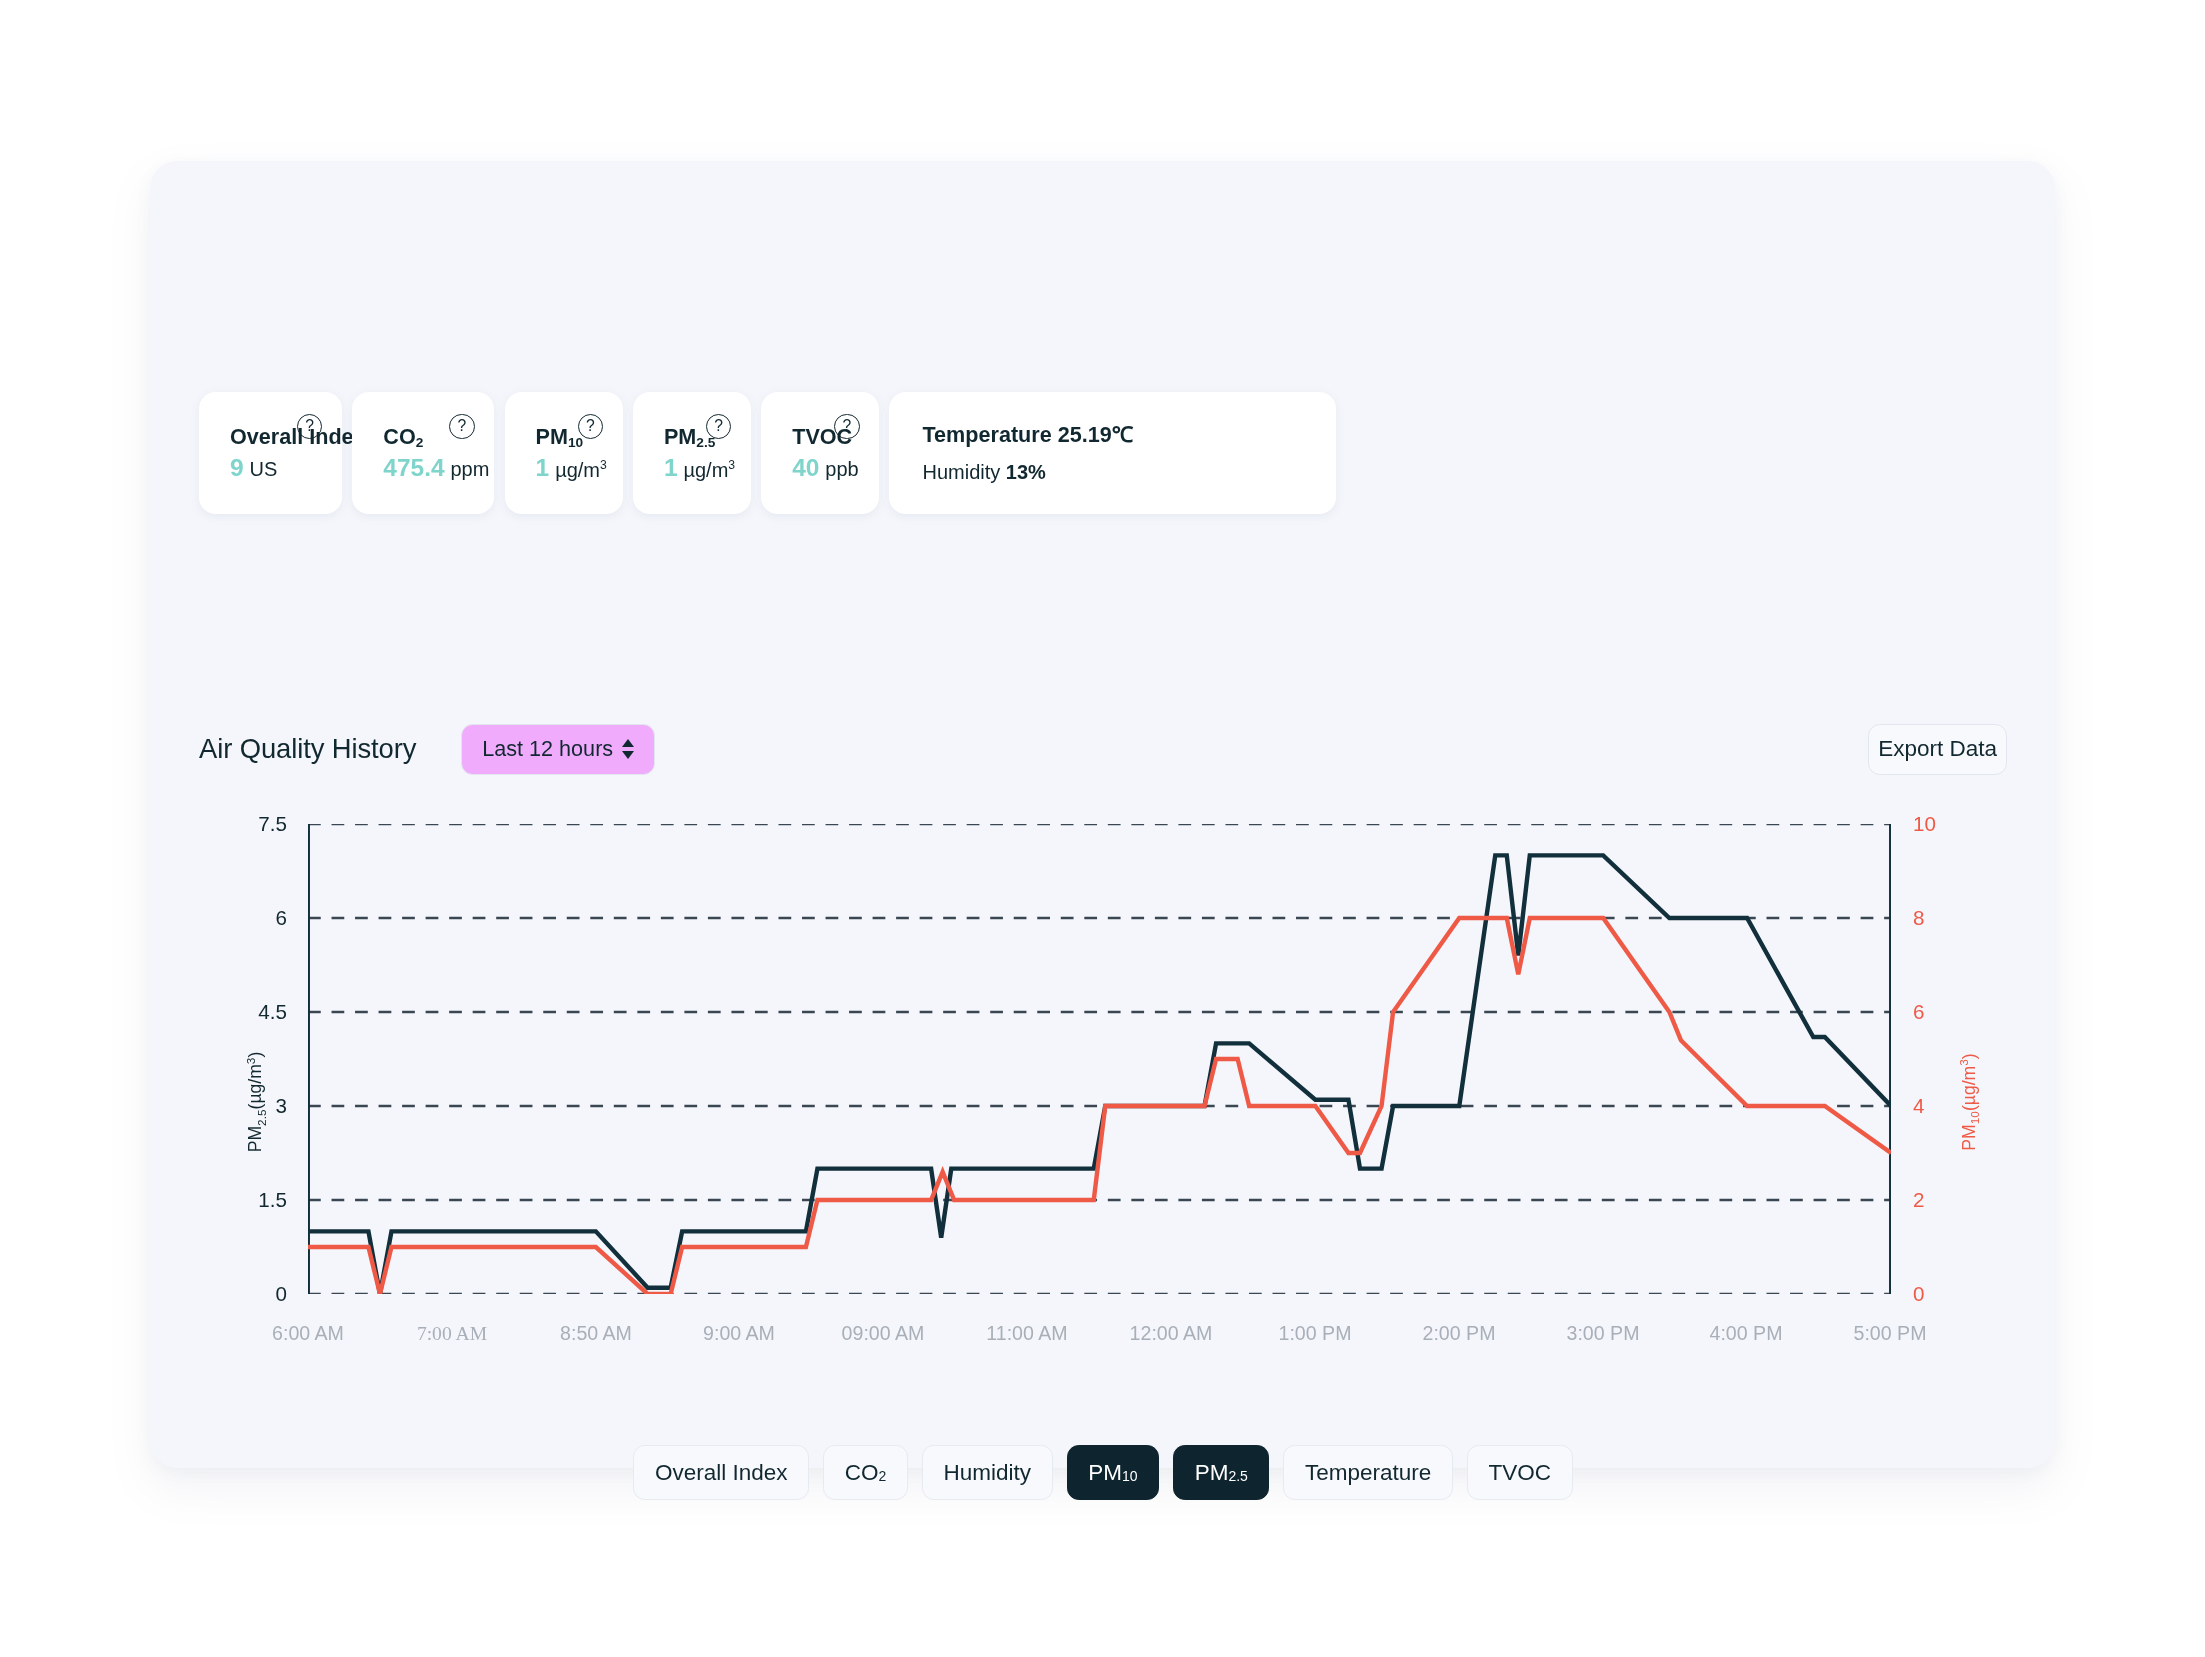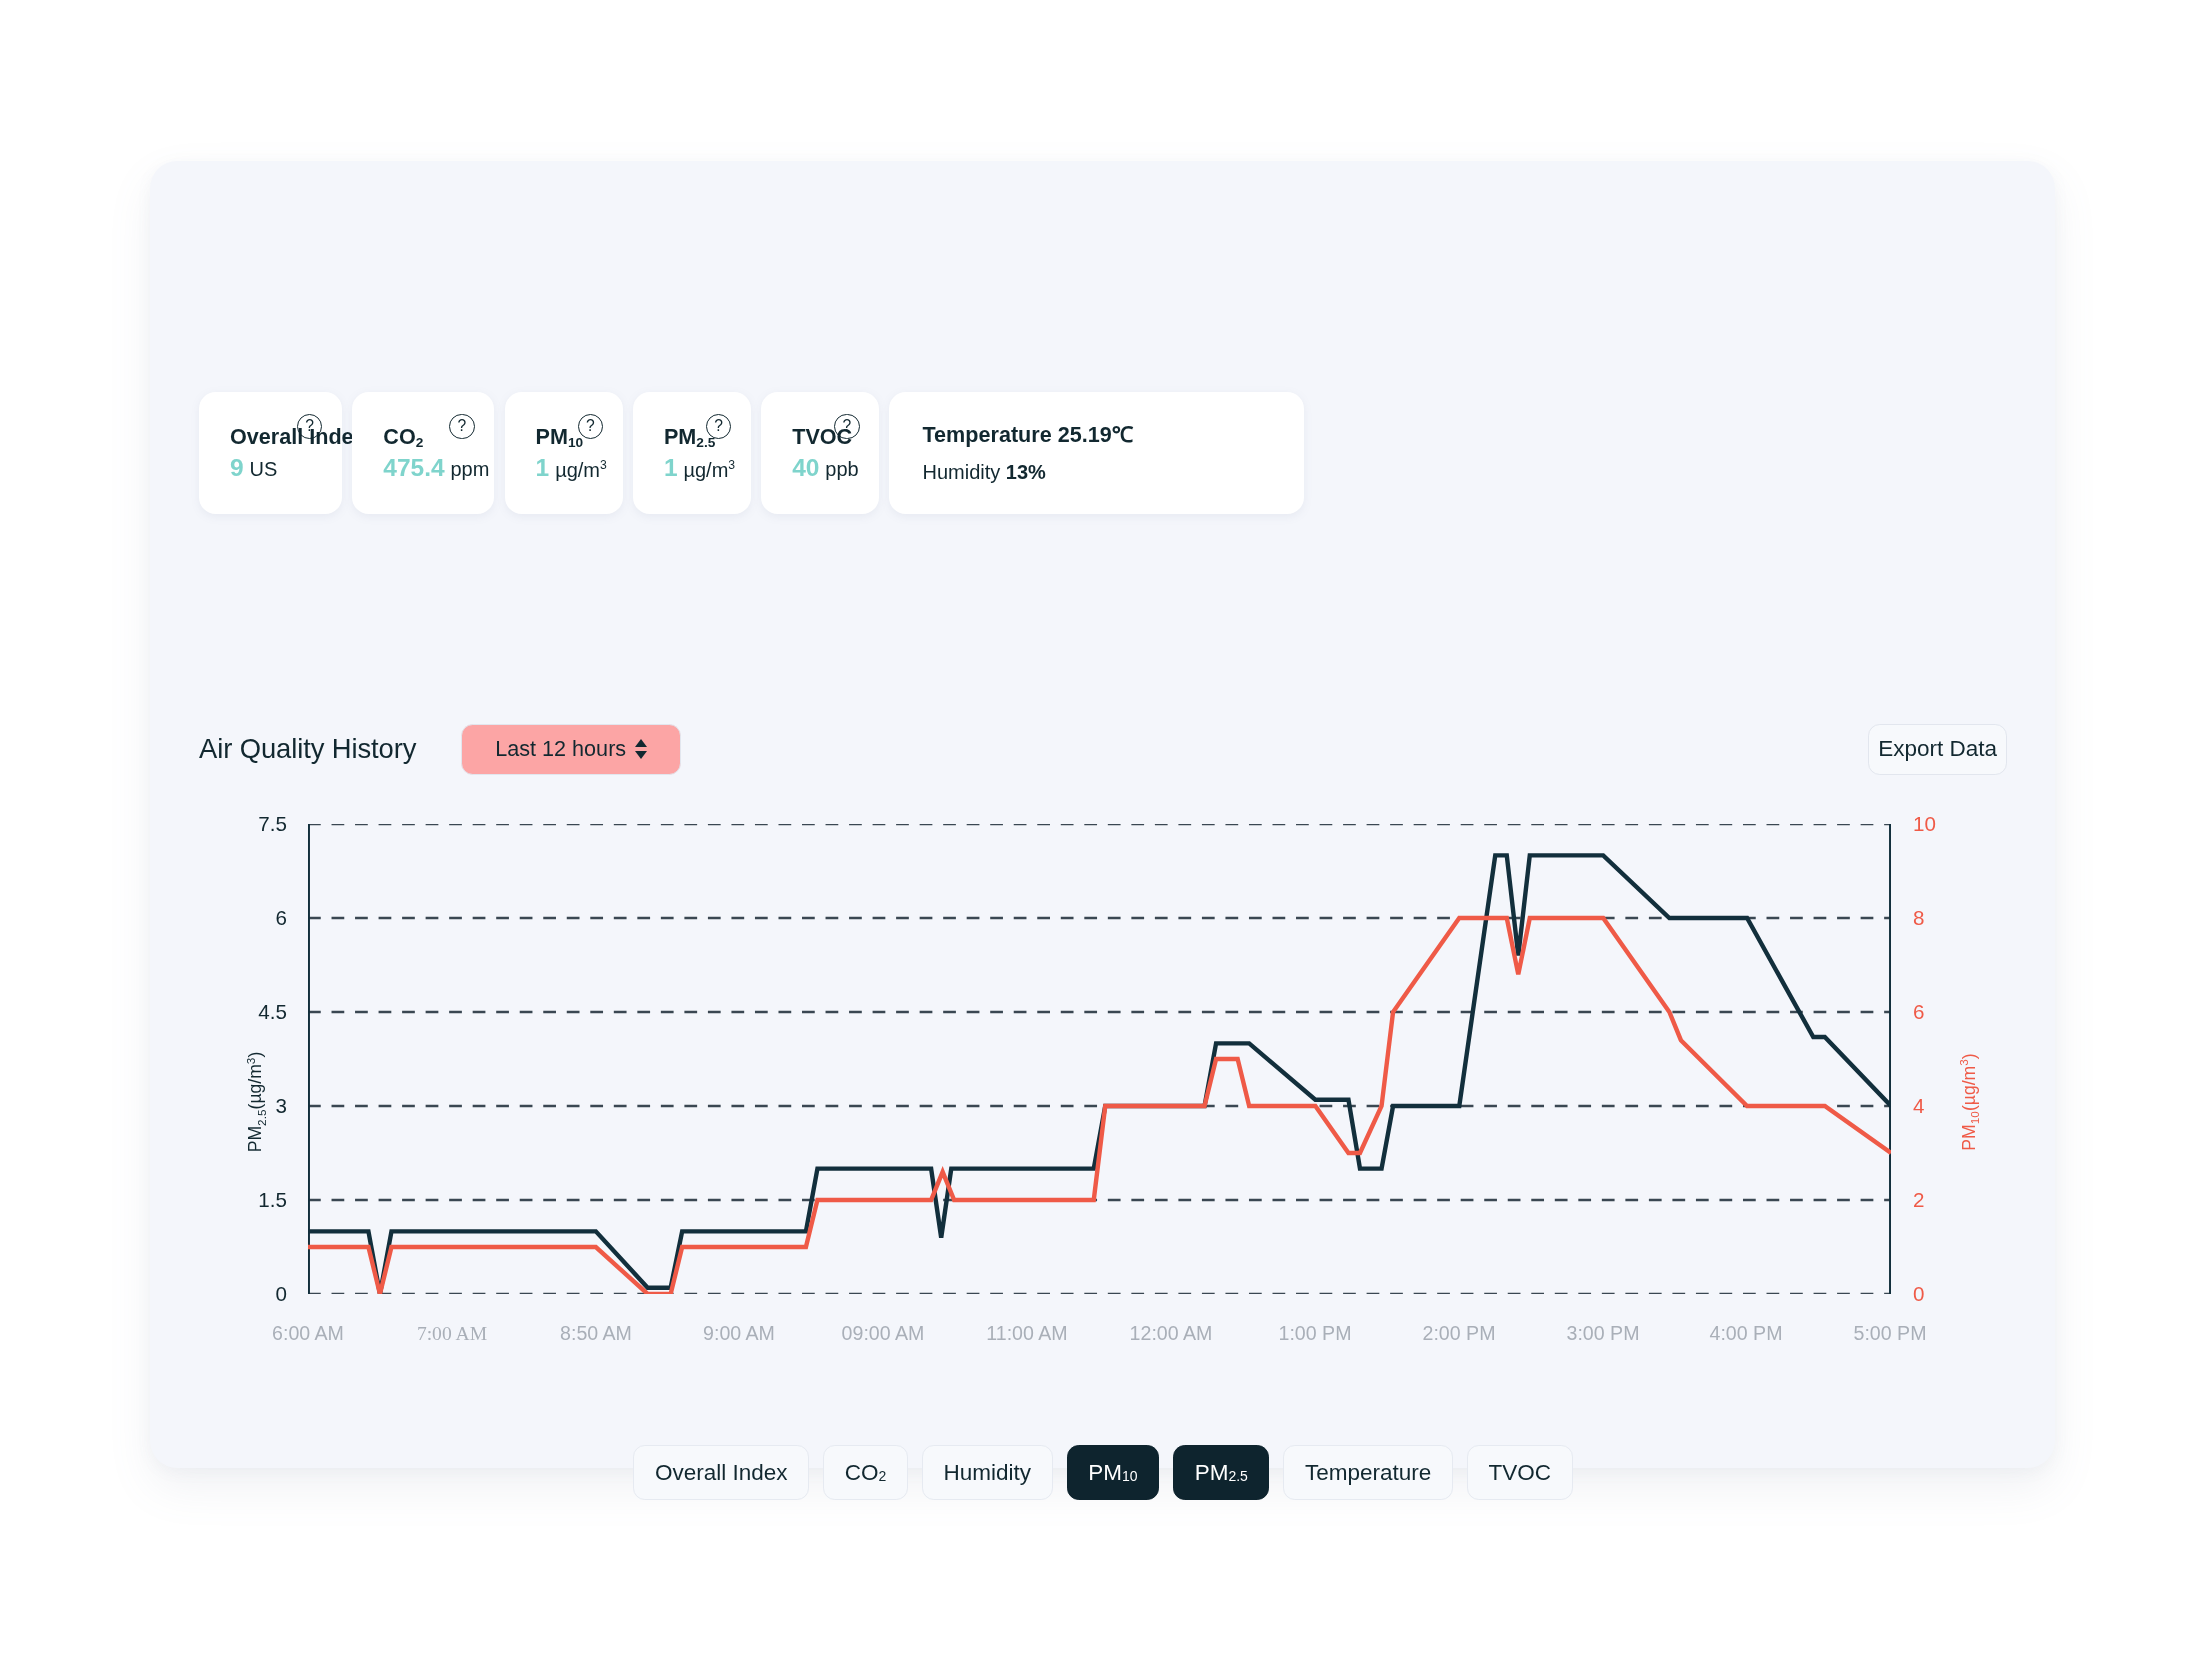--- a/index.html
+++ b/index.html
@@ -47,21 +47,21 @@
     padding: 26.5px 21.6px 25.5px 31px;
     position: relative;
     display: flex; flex-direction: column; justify-content: center;
     min-height: 122px;
   }
   .card.w1 { width: 143px; }
   .card.w2 { width: 142px; }
   .card.w3 { width: 118px; }
   .card.w4 { width: 118px; }
   .card.w5 { width: 118px; }
-  .card.wide { width: 415px; padding-left: 33px; }
+  .card.wide { width: 447px; padding-left: 33px; }
 
   .card-label {
     font-size: 21.6px; font-weight: 700; color: #122830;
     line-height: 1.05; white-space: nowrap;
   }
   .card-label sub { font-size: 13.7px; font-weight: 700; vertical-align: baseline; position: relative; bottom: -2.9px; }
   .card-value-row { margin-top: 7.3px; display:flex; align-items: baseline; gap: 5.9px; white-space: nowrap; }
   .card-value { font-size: 24.5px; font-weight: 700; color: #7FD4CC; line-height: 1; }
   .card-unit { font-size: 20px; font-weight: 400; color: #122830; line-height: 1; }
   .card-unit sup { font-size: 12.2px; }
@@ -81,25 +81,25 @@
 
   
   .chart-head {
     position: absolute; left: 49px; top: 561px;
     width: 1808px; height: 54px;
     display: flex; align-items: center;
   }
   .chart-title { font-size: 27.4px; font-weight: 400; color: #122830; letter-spacing:-0.1px; }
   .range-select {
     margin-left: 45px;
-    background: #fca5a5;
+    background: #f0abfc;
     border: 1.5px solid #E2E6EE;
     border-radius: 11.8px;
     height: 51px;
-    padding: 0 33px;
+    padding: 0 20px;
     display: flex; align-items: center; gap: 9px;
     cursor: pointer;
   }
   .range-select .rs-label { font-size: 21.6px; color: #122830; white-space:nowrap; }
   .updown { display:flex; flex-direction:column; gap:3.4px; }
   .updown i { display:block; width:0; height:0; border-left:6.4px solid transparent; border-right:6.4px solid transparent; }
   .updown i.up { border-bottom: 8.3px solid #122830; }
   .updown i.dn { border-top: 8.3px solid #122830; }
 
   .export-btn {

